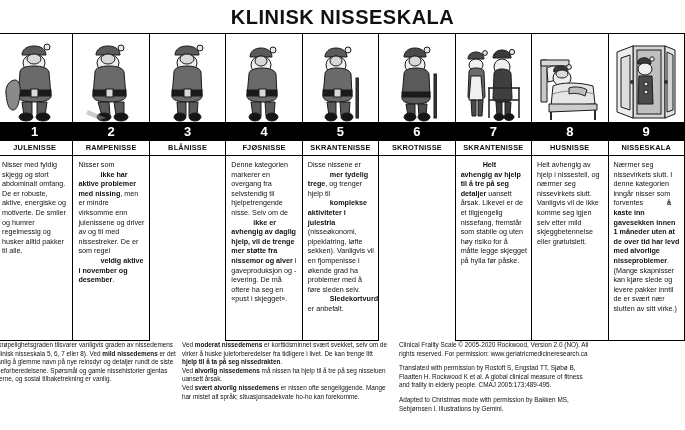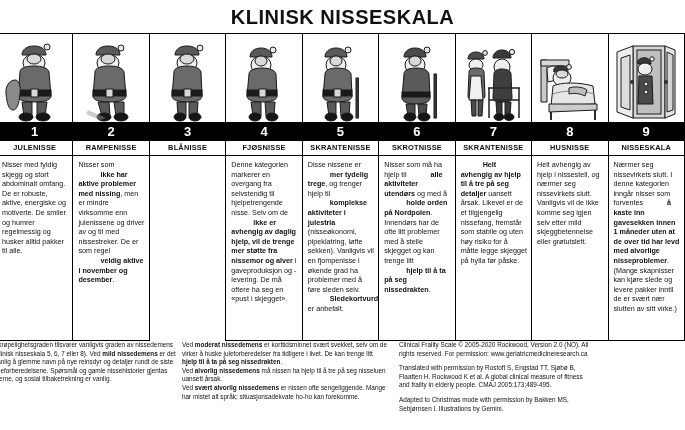--- a/index.html
+++ b/index.html
@@ -209,21 +209,20 @@
             <path d="M20 66 L22 78 L29 78 L29 66 Z" fill="#4a4a4a"></path>
             <path d="M32 66 L33 78 L40 78 L41 66 Z" fill="#4a4a4a"></path>
             <ellipse cx="24" cy="79" rx="6" ry="4" fill="#151515"></ellipse>
             <ellipse cx="38" cy="79" rx="6" ry="4" fill="#151515"></ellipse>
             <rect x="48" y="36" width="2.4" height="44" fill="#3a3a3a"></rect>
           </g>
         </svg>
       </div>
       <div class="numband">6</div>
       <div class="nameband">SKROTNISSE</div>
-      <div class="desc">Nisser som må ha hjelp til <b>alle aktiviteter utendørs</b> og med å <b>holde orden på Nordpolen</b>. Innendørs har de ofte litt problemer med å stelle skjegget og kan trenge litt <b>hjelp til å ta på seg nissedrakten</b>.</div>
     </div>
 
     <div class="col">
       <div class="illo">
         <svg width="66" height="84" viewBox="0 0 66 84">
           <g stroke="#1a1a1a" stroke-width="1">
 
             <path d="M16 14 C11 14 8 17 8 21 L24 21 C24 17 21 14 16 14 Z" fill="#4a4a4a"></path>
             <circle cx="25" cy="15" r="2.4" fill="#e8e8e8"></circle>
             <ellipse cx="16" cy="27" rx="7" ry="6" fill="#efefef"></ellipse>

